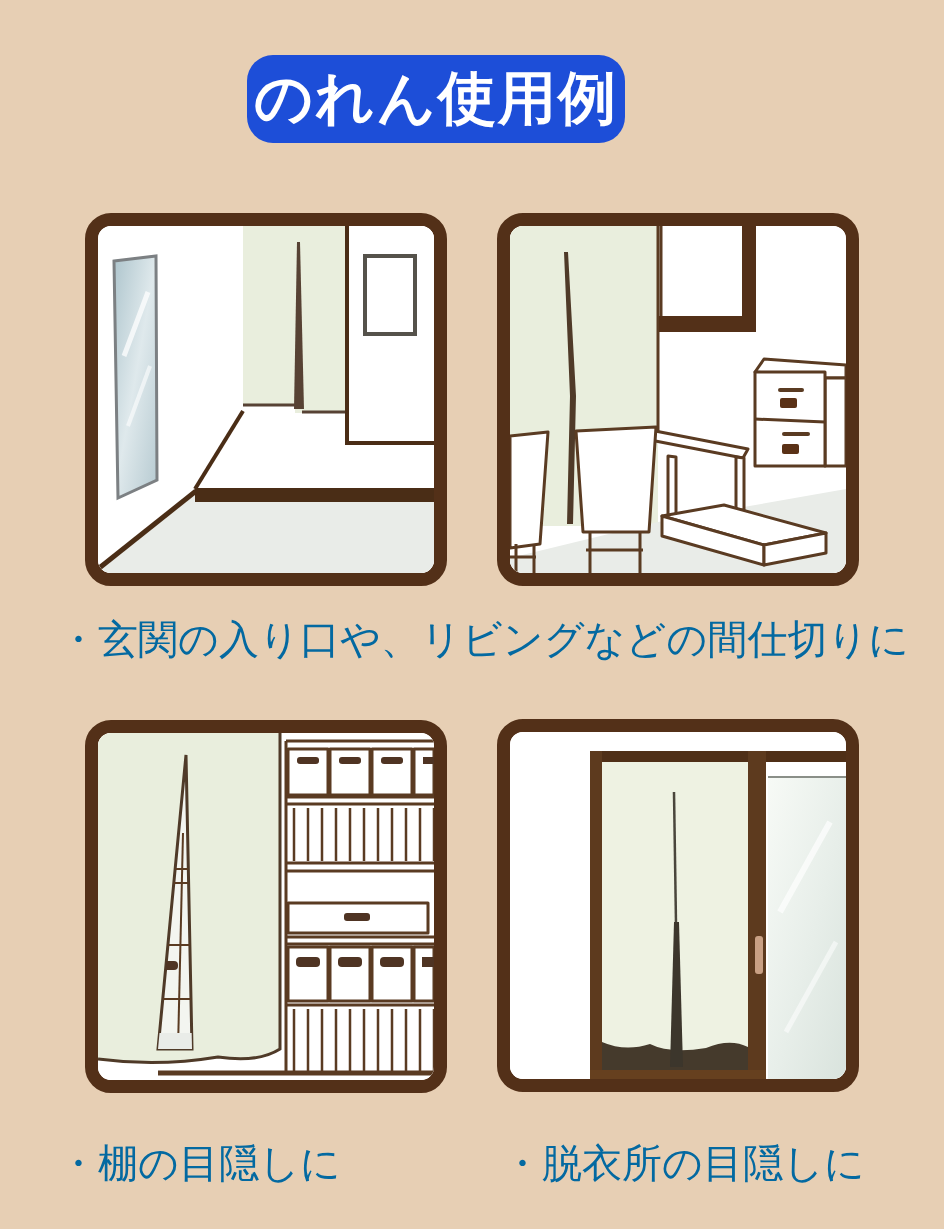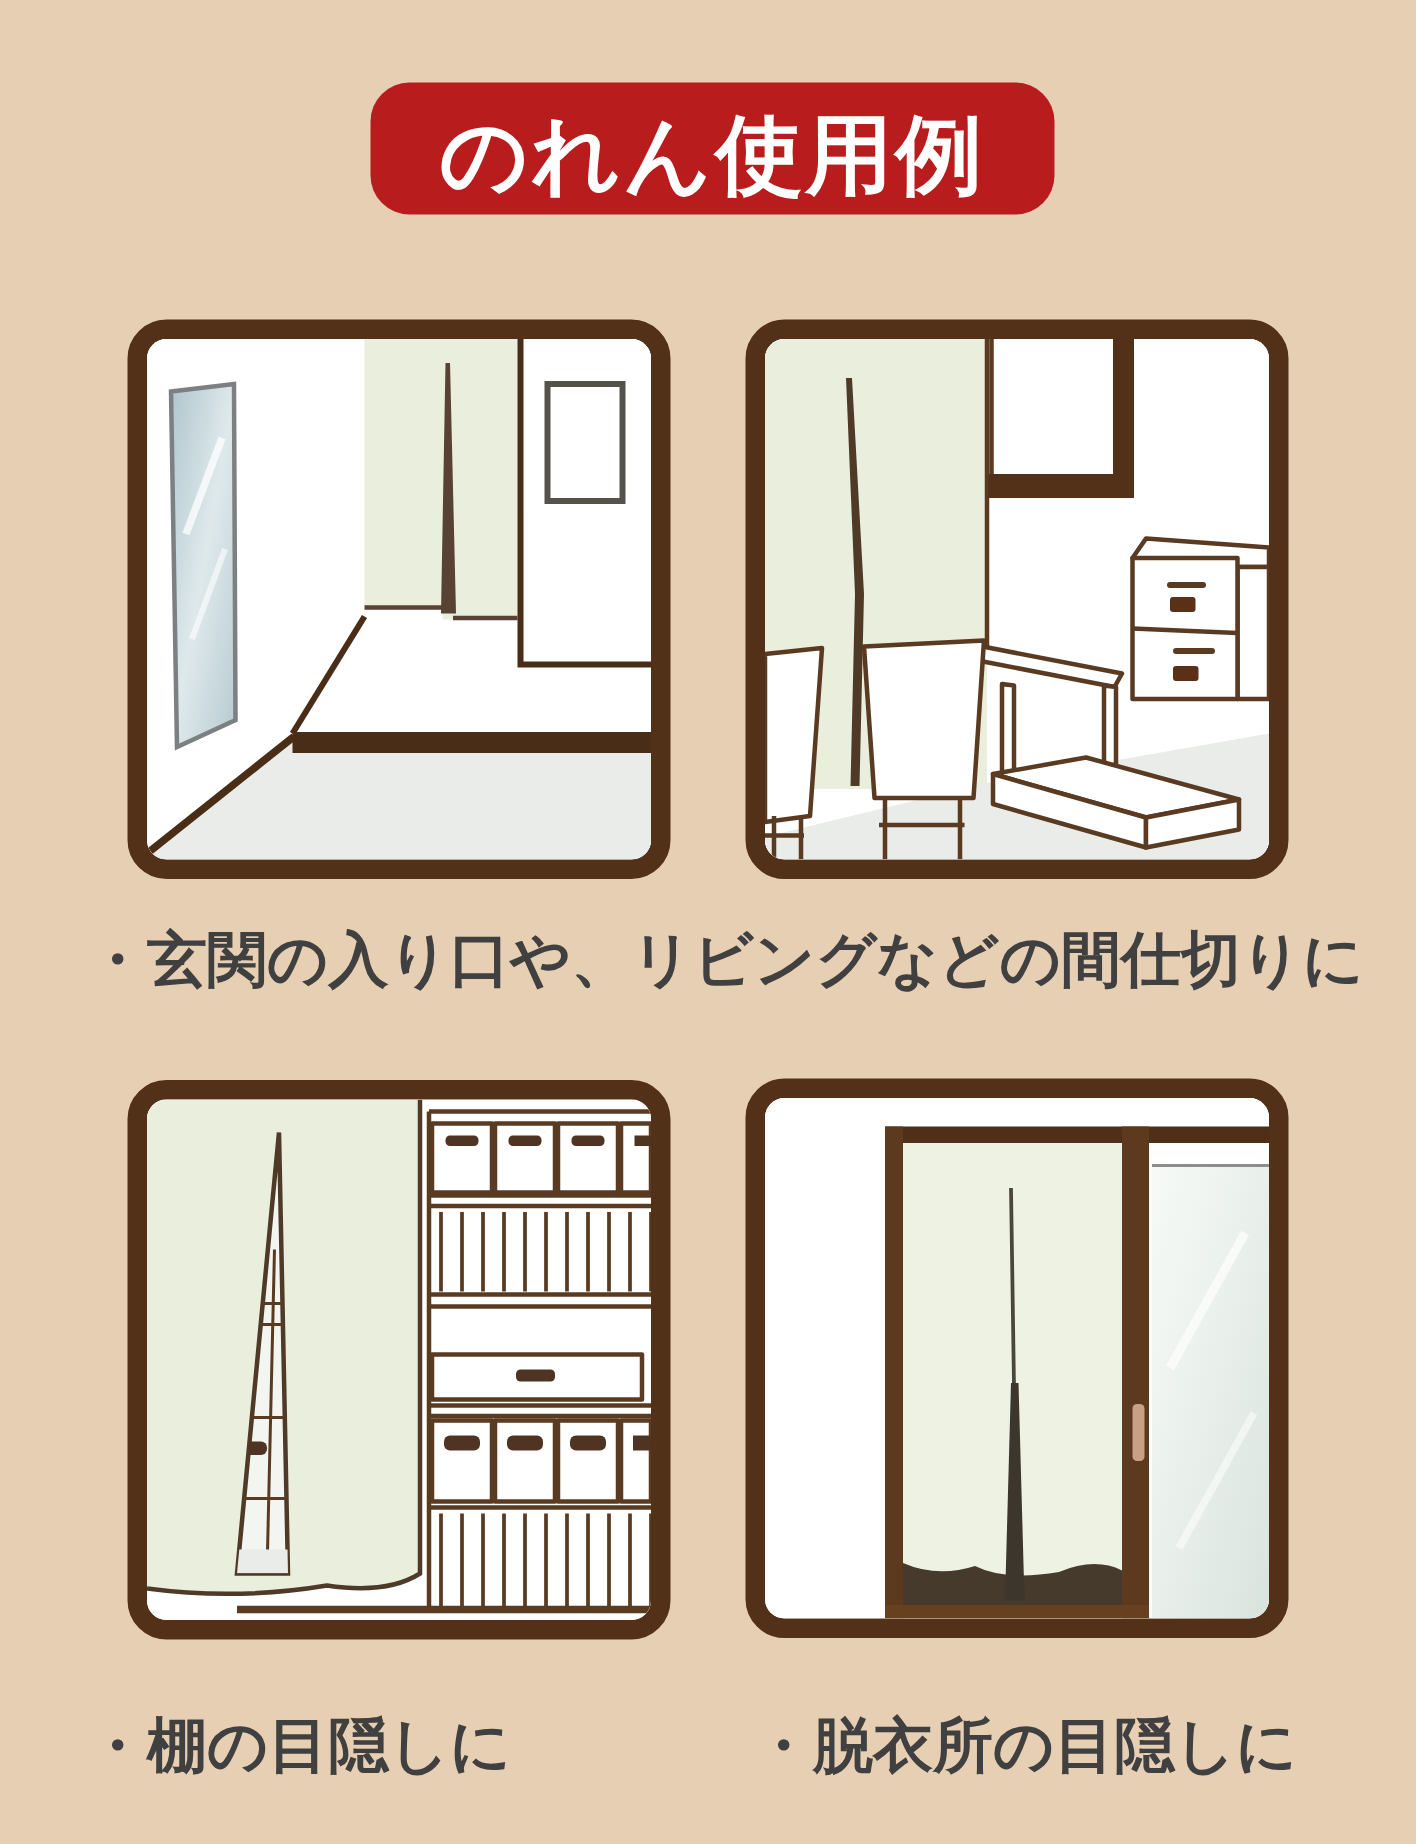--- a/index.html
+++ b/index.html
@@ -9,24 +9,24 @@
   }
   .stage{
     position:relative;
     width:944px;height:1229px;
     background:#e7cfb4;
     overflow:hidden;
   }
   .title-badge{
     position:absolute;
     left:247px;top:55px;
-    width:456px;height:88px;
-    background:#b91c1c;
+    width:378px;height:88px;
+    background:#1d4ed8;
     border-radius:26px;
-    display:flex;align-items:flex-end;justify-content:center;
+    display:flex;align-items:center;justify-content:center;
   }
   .title-badge span{
     color:#ffffff;
     font-size:58px;
     font-weight:bold;
     letter-spacing:2px;
     white-space:nowrap;
   }
   .panel{
     position:absolute;
@@ -36,23 +36,23 @@
     border-radius:26px;
     overflow:hidden;
   }
   .panel svg{display:block;width:336px;height:347px;}
   #panel-entrance{left:85px;top:213px;}
   #panel-living{left:497px;top:213px;}
   #panel-shelf{left:85px;top:720px;}
   #panel-dressing{left:497px;top:719px;}
   .caption{
     position:absolute;
-    color:#404040;
+    color:#0369a1;
     font-size:40px;
-    font-weight:bold;
+    font-weight:normal;
     white-space:nowrap;
     letter-spacing:0px;
   }
   #caption-partition{left:58px;top:612px;}
   #caption-shelf{left:58px;top:1136px;}
   #caption-dressing{left:502px;top:1136px;}
 </style>
 </head>
 <body>
 

